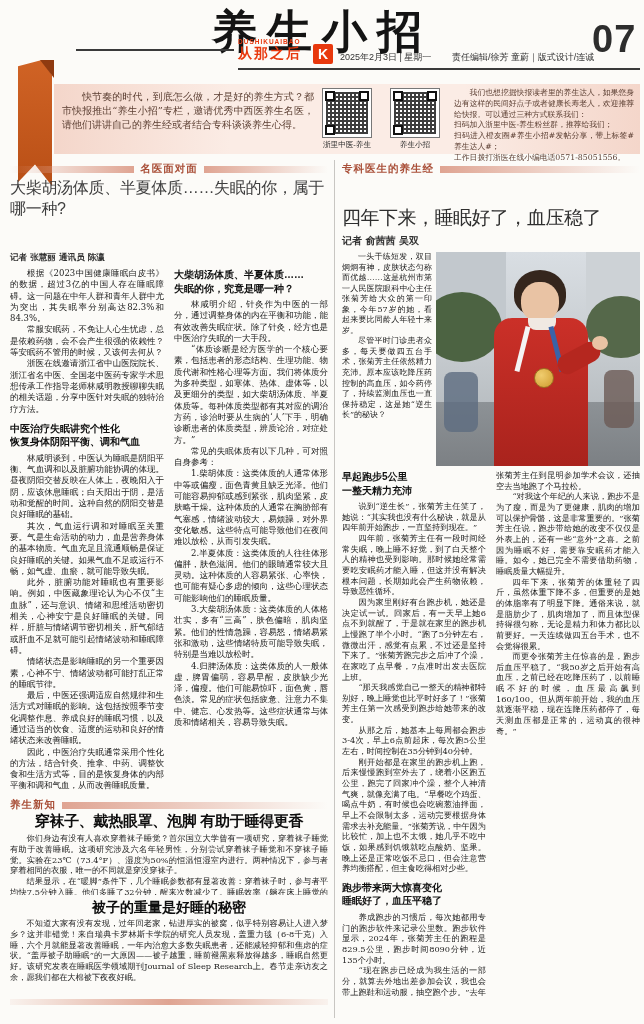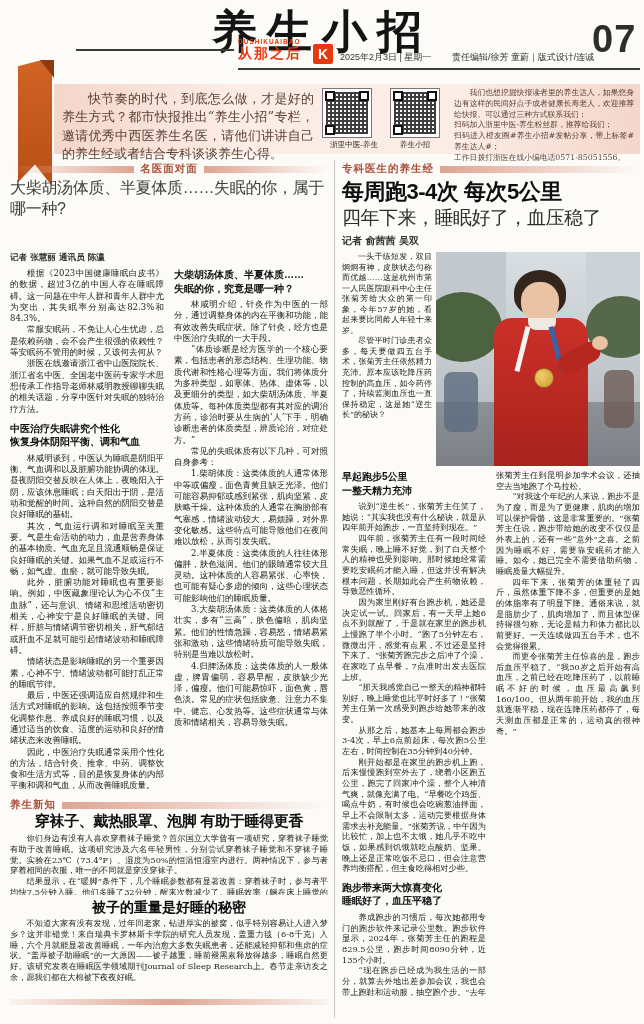--- a/index.html
+++ b/index.html
@@ -22,29 +22,29 @@
   .page-number{left:592px;top:18px;font-size:38px;font-weight:bold;color:#2d2d2d;font-family:"Liberation Sans",sans-serif;letter-spacing:1px;}
 
   
   .ribbon{left:18px;top:60px;width:34px;height:126px;background:linear-gradient(180deg,#d06325,#b94f16);
           clip-path:polygon(0 5%,70% 0,100% 12%,100% 100%,50% 83%,0 97%);}
   .ribbon-fold{left:40px;top:60px;width:14px;height:18px;background:#8f3a10;clip-path:polygon(0 0,100% 100%,100% 0);}
 
   
   .intro-box{left:54px;top:84px;width:586px;height:70px;
              background:linear-gradient(90deg,#f4d6ca,#fbece5 30%,#fbece5 70%,#f4d6ca);}
-  .intro-text{left:8px;top:6px;width:252px;font-size:13px;line-height:1.42;color:#5d4034;text-align:justify;text-indent:2em;}
+  .intro-text{left:8px;top:6px;width:252px;font-size:10px;line-height:1.42;color:#5d4034;text-align:justify;text-indent:2em;}
   .qr{top:4px;width:50px;height:50px;background:#fff;border:1px solid #777;box-sizing:border-box;}
   .qr-inner{position:absolute;inset:3px;background-image:
       repeating-linear-gradient(0deg,#1d1d1d 0 2px,transparent 2px 4px),
       repeating-linear-gradient(90deg,#1d1d1d 0 2px,transparent 2px 4px);opacity:.85;}
   .qr-f{position:absolute;width:10px;height:10px;border:2px solid #111;background:#fff;box-sizing:border-box;}
   .qr1{left:268px;} .qr2{left:336px;}
   .qr-cap{top:56px;width:62px;text-align:center;font-size:7.6px;color:#2e2e2e;font-family:"Liberation Sans",sans-serif;}
-  .qr-cap1{left:262px;text-align:right;} .qr-cap2{left:330px;}
+  .qr-cap1{left:262px;} .qr-cap2{left:330px;}
   .intro-right{left:400px;top:4px;width:180px;font-size:7.8px;line-height:1.38;color:#5d4034;text-align:justify;}
   .intro-right p{margin:0;}
   .intro-right p.first{text-indent:2em;}
 
   
   .v-divider{left:334px;top:160px;width:1px;height:858px;background:#c8c6c2;}
 
   
   .tagbar{height:14px;display:flex;align-items:center;gap:6px;}
   .tag-label{font-size:10.5px;font-weight:bold;color:#a94f38;font-family:"Liberation Sans",sans-serif;letter-spacing:1px;white-space:nowrap;}
@@ -199,21 +199,20 @@
   <div class="abs qt-headline">被子的重量是好睡的秘密</div>
   <div class="abs qt-body">
     <p>不知道大家有没有发现，过年回老家，钻进厚实的被窝，似乎特别容易让人进入梦乡？这并非错觉！来自瑞典卡罗林斯卡学院的研究人员发现，盖重力毯（6-8千克）入睡，六个月就能显著改善睡眠，一年内治愈大多数失眠患者，还能减轻抑郁和焦虑的症状。“盖厚被子助睡眠”的一大原因——被子越重，睡前褪黑素释放得越多，睡眠自然更好。该研究发表在睡眠医学领域期刊Journal of Sleep Research上。春节走亲访友之余，愿我们都在大棉被下夜夜好眠。</p>
   </div>
   <div class="abs qt-rule"></div>
 
   <div class="abs tagbar ra-tag">
     <span class="tag-label">专科医生的养生经</span>
     <div class="tag-fill"></div>
   </div>
-  <div class="abs ra-headline">每周跑3-4次 每次5公里</div>
   <div class="abs ra-subheadline">四年下来，睡眠好了，血压稳了</div>
   <div class="abs ra-byline">记者 俞茜茜 吴双</div>
 
   <div class="abs ra-intro">
     <p>一头干练短发，双目炯炯有神，皮肤状态匀称而优越……这是杭州市第一人民医院眼科中心主任张菊芳给大众的第一印象，今年57岁的她，看起来要比同龄人年轻十来岁。</p>
     <p>尽管平时门诊患者众多，每天要做四五台手术，张菊芳主任依然精力充沛。原本应该吃降压药控制的高血压，如今药停了，持续监测血压也一直保持稳定，这是她“逆生长”的秘诀？</p>
   </div>
 
   <div class="abs photo">
     <div class="ph bldg1"></div>

